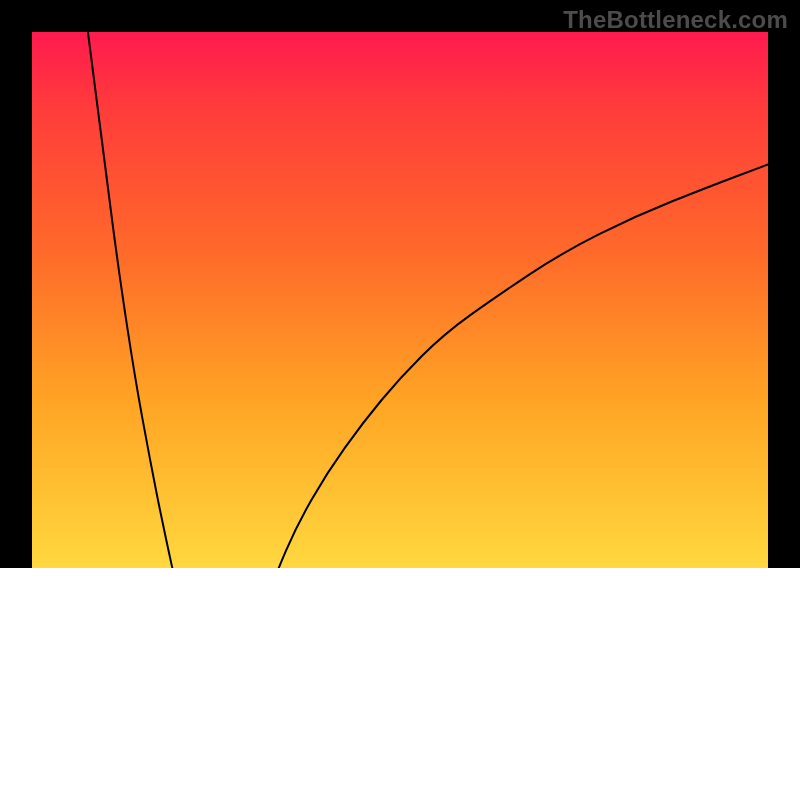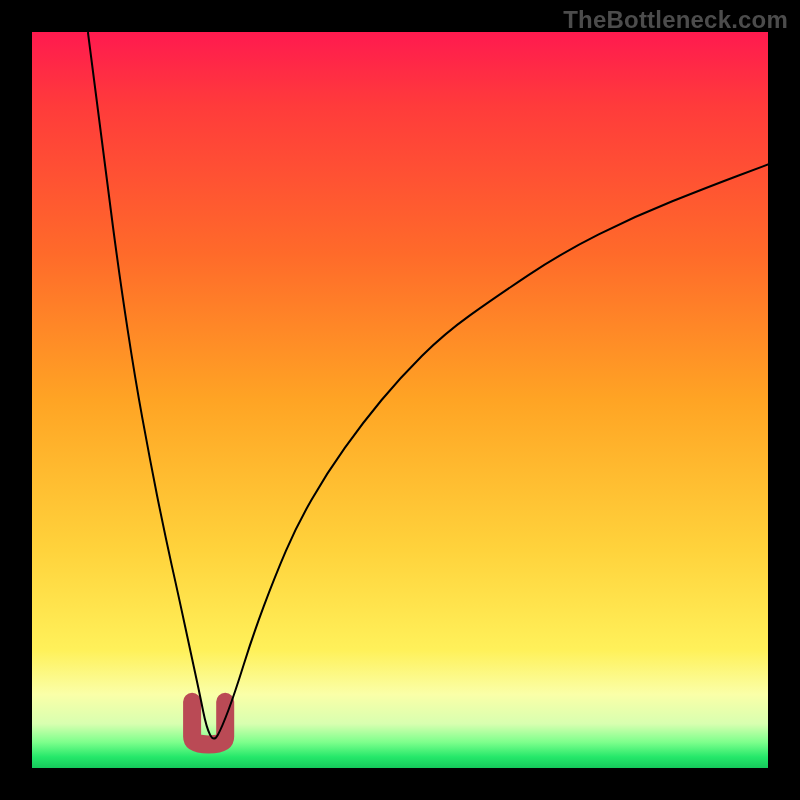--- a/index.html
+++ b/index.html
@@ -4,21 +4,21 @@
 <style>
   body {
     margin: 0;
     padding: 0;
     background: #fff;
     font-family: Arial, Helvetica, sans-serif;
   }
   .stage {
     position: relative;
     width: 800px;
-    height: 800px;
+    height: 568px;
     background: #000;
     overflow: hidden;
   }
   .watermark {
     position: absolute;
     top: 6px;
     right: 12px;
     font-size: 24px;
     font-weight: 700;
     color: #4c4c4c;

